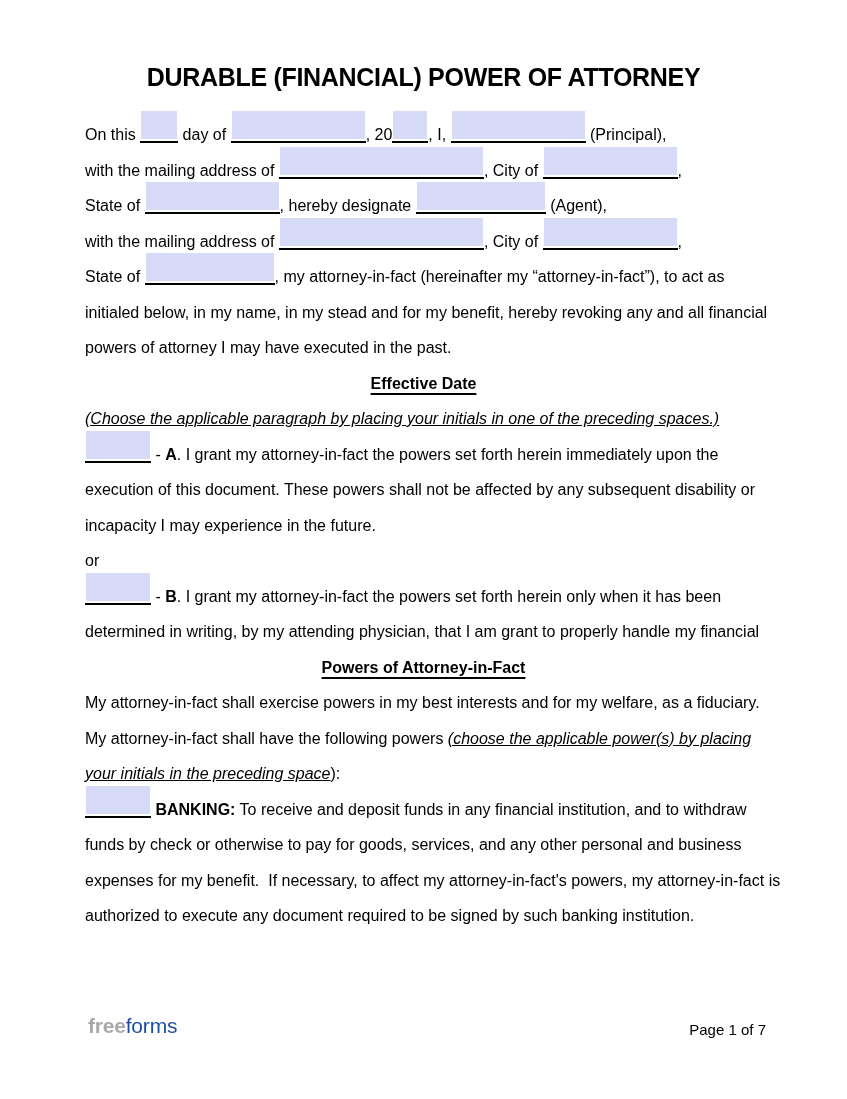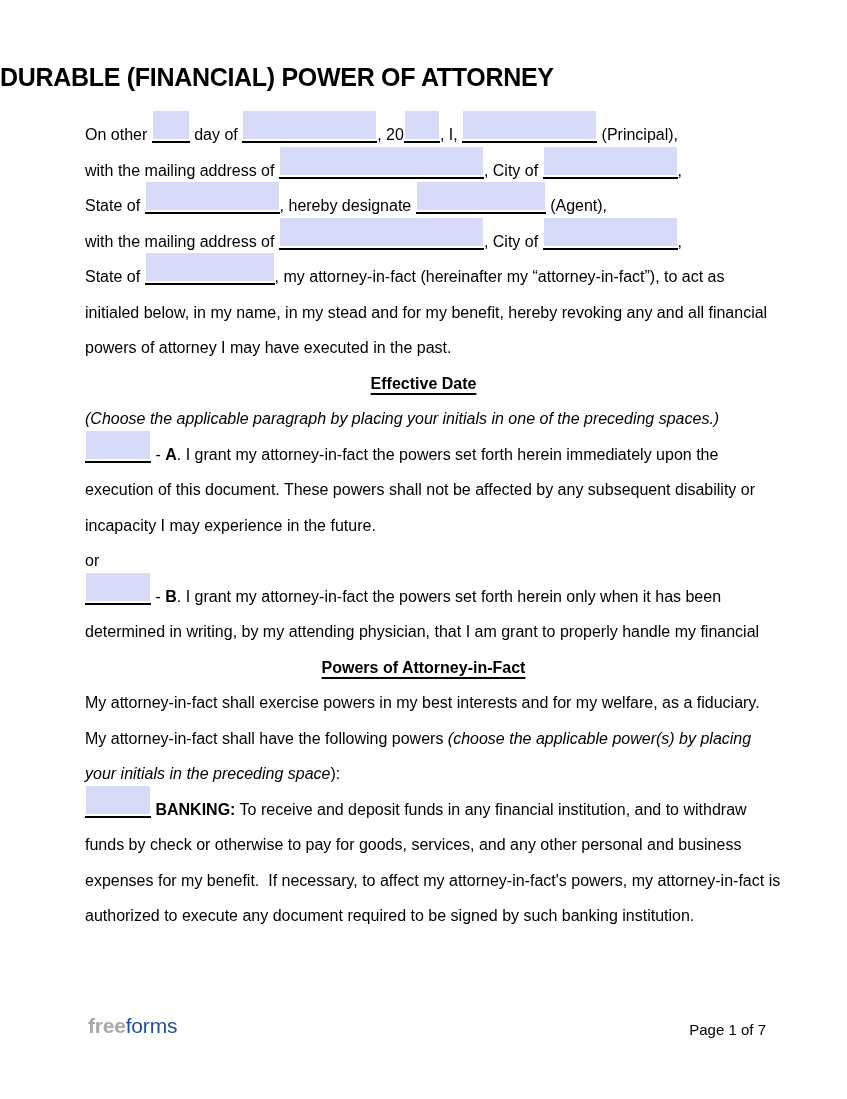--- a/index.html
+++ b/index.html
@@ -10,20 +10,21 @@
     background: #ffffff;
     font-family: "Liberation Sans", "DejaVu Sans", sans-serif;
     color: #000;
     overflow: hidden;
   }
   .doc-title {
     position: absolute;
     top: 62px;
     left: 0;
     right: 0;
+    text-align: center;
     font-size: 25px;
     font-weight: bold;
     letter-spacing: -0.3px;
     line-height: 30px;
   }
   .doc-body {
     position: absolute;
     top: 117px;
     left: 85px;
     width: 677px;
@@ -32,21 +33,21 @@
   }
   .line { white-space: pre; }
   .line.center { text-align: center; }
   .line.heading span.seg {
     font-weight: bold;
     text-decoration: underline;
     text-decoration-thickness: 2px;
     text-underline-offset: 4px;
   }
   .seg.b { font-weight: bold; }
-  .seg.i { font-style: italic; }
+  .seg.i { font-style: italic; text-decoration: underline; }
   .blank {
     display: inline-block;
     height: 18px;
     vertical-align: -3px;
     border-bottom: 2px solid #000;
     position: relative;
   }
   .blank::before {
     content: "";
     position: absolute;
@@ -74,21 +75,21 @@
     font-size: 15px;
     line-height: 20px;
   }
 </style>
 </head>
 <body>
 
 <div class="page">
   <div class="doc-title">DURABLE (FINANCIAL) POWER OF ATTORNEY</div>
   <div class="doc-body">
-      <div class="line"><span class="seg">On other </span><span class="blank" style="width: 38px;"></span><span class="seg"> day of </span><span class="blank" style="width: 135px;"></span><span class="seg">, 20</span><span class="blank" style="width: 36px;"></span><span class="seg">, I, </span><span class="blank" style="width: 135px;"></span><span class="seg"> (Principal),</span></div>
+      <div class="line"><span class="seg">On this </span><span class="blank" style="width: 38px;"></span><span class="seg"> day of </span><span class="blank" style="width: 135px;"></span><span class="seg">, 20</span><span class="blank" style="width: 36px;"></span><span class="seg">, I, </span><span class="blank" style="width: 135px;"></span><span class="seg"> (Principal),</span></div>
       <div class="line"><span class="seg">with the mailing address of </span><span class="blank" style="width: 205px;"></span><span class="seg">, City of </span><span class="blank" style="width: 135px;"></span><span class="seg">,</span></div>
       <div class="line"><span class="seg">State of </span><span class="blank" style="width: 135px;"></span><span class="seg">, hereby designate </span><span class="blank" style="width: 130px;"></span><span class="seg"> (Agent),</span></div>
       <div class="line"><span class="seg">with the mailing address of </span><span class="blank" style="width: 205px;"></span><span class="seg">, City of </span><span class="blank" style="width: 135px;"></span><span class="seg">,</span></div>
       <div class="line"><span class="seg">State of </span><span class="blank" style="width: 130px;"></span><span class="seg">, my attorney-in-fact (hereinafter my “attorney-in-fact”), to act as</span></div>
       <div class="line"><span class="seg">initialed below, in my name, in my stead and for my benefit, hereby revoking any and all financial</span></div>
       <div class="line"><span class="seg">powers of attorney I may have executed in the past.</span></div>
       <div class="line center heading"><span class="seg">Effective Date</span></div>
       <div class="line"><span class="seg i">(Choose the applicable paragraph by placing your initials in one of the preceding spaces.)</span></div>
       <div class="line"><span class="blank" style="width: 66px;"></span><span class="seg"> - </span><span class="seg b">A</span><span class="seg">. I grant my attorney-in-fact the powers set forth herein immediately upon the</span></div>
       <div class="line"><span class="seg">execution of this document. These powers shall not be affected by any subsequent disability or</span></div>

